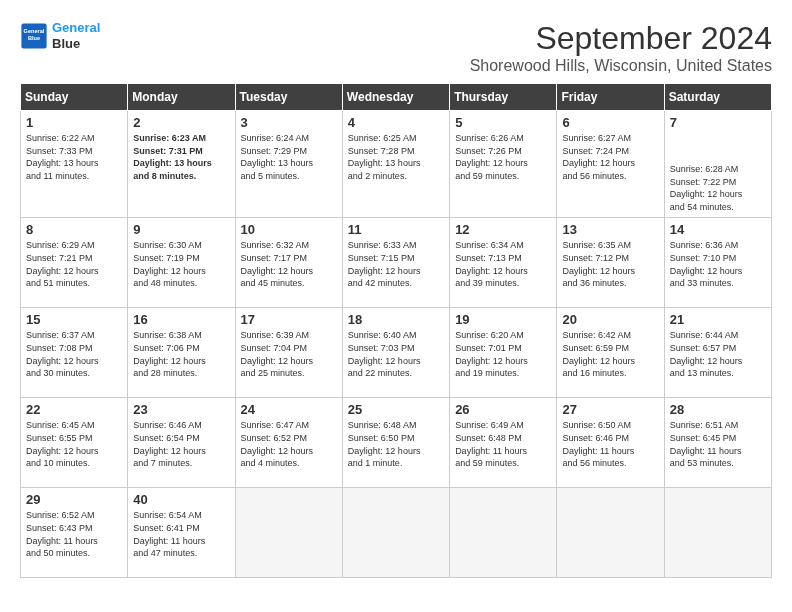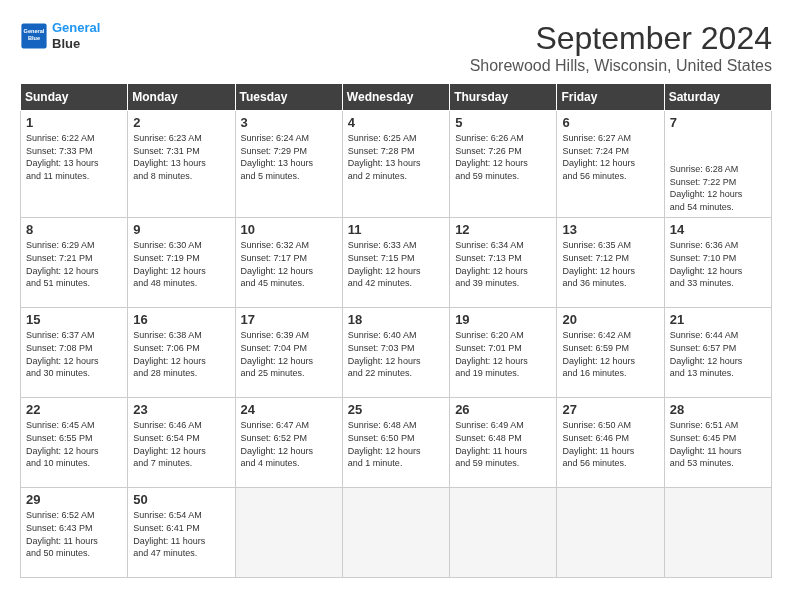--- a/index.html
+++ b/index.html
@@ -119,21 +119,21 @@
   <tr>
         <td>
           <span class="day-num">1</span>
           <div class="day-info" style="white-space: pre-line;">Sunrise: 6:22 AM
 Sunset: 7:33 PM
 Daylight: 13 hours
 and 11 minutes.</div>
         </td>
         <td>
           <span class="day-num">2</span>
-          <div class="day-info" style="white-space: pre-line;">Sunrise: 6:23 AM
+          <div class="day-info" style="white-space: pre-line; font-weight: bold;">Sunrise: 6:23 AM
 Sunset: 7:31 PM
 Daylight: 13 hours
 and 8 minutes.</div>
         </td>
         <td>
           <span class="day-num">3</span>
           <div class="day-info" style="white-space: pre-line;">Sunrise: 6:24 AM
 Sunset: 7:29 PM
 Daylight: 13 hours
 and 5 minutes.</div>
@@ -322,21 +322,21 @@
       </tr>
       <tr>
         <td>
           <span class="day-num">29</span>
           <div class="day-info" style="white-space: pre-line;">Sunrise: 6:52 AM
 Sunset: 6:43 PM
 Daylight: 11 hours
 and 50 minutes.</div>
         </td>
         <td>
-          <span class="day-num">50</span>
+          <span class="day-num">40</span>
           <div class="day-info" style="white-space: pre-line;">Sunrise: 6:54 AM
 Sunset: 6:41 PM
 Daylight: 11 hours
 and 47 minutes.</div>
         </td>
         <td class="empty"></td>
         <td class="empty"></td>
         <td class="empty"></td>
         <td class="empty"></td>
         <td class="empty"></td>

